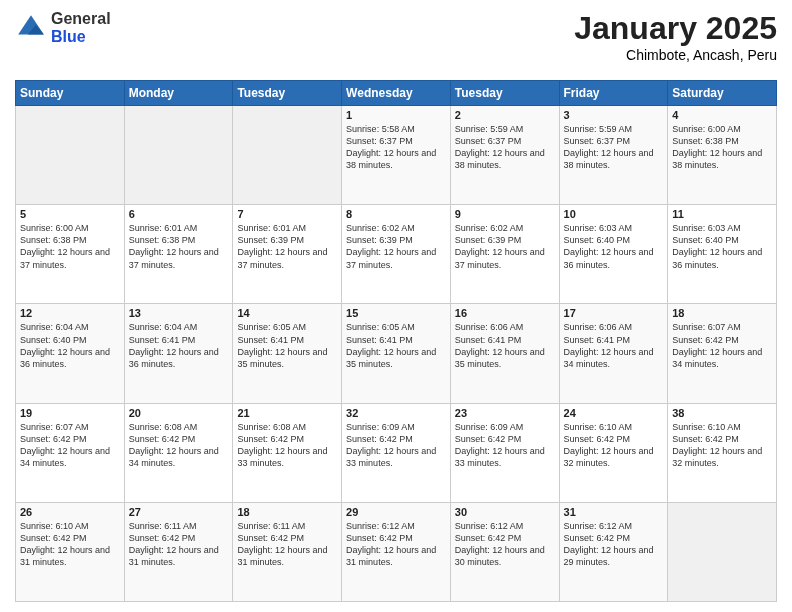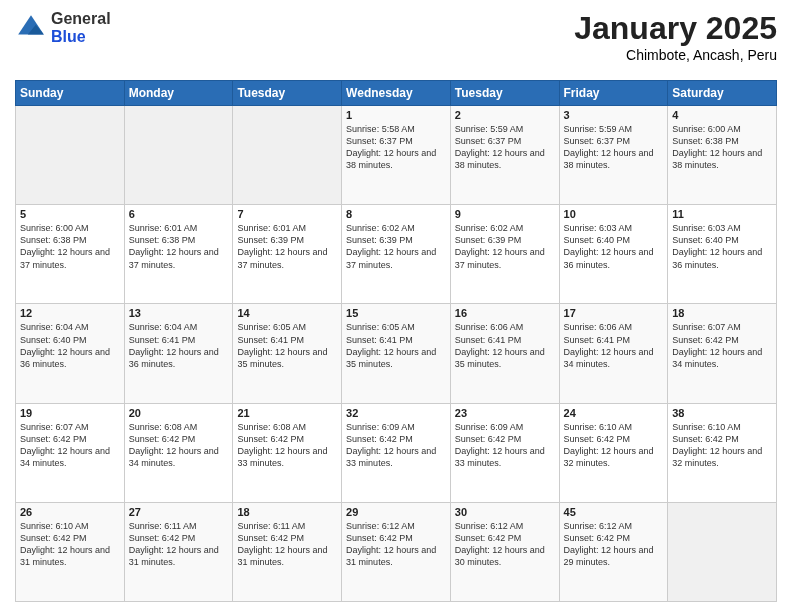--- a/index.html
+++ b/index.html
@@ -325,21 +325,21 @@
 Sunset: 6:42 PM
 Daylight: 12 hours and 31 minutes.</div>
           </td>
           <td>
             <div class="day-num">30</div>
             <div class="day-info" style="white-space: pre-line;">Sunrise: 6:12 AM
 Sunset: 6:42 PM
 Daylight: 12 hours and 30 minutes.</div>
           </td>
           <td>
-            <div class="day-num">45</div>
+            <div class="day-num">31</div>
             <div class="day-info" style="white-space: pre-line;">Sunrise: 6:12 AM
 Sunset: 6:42 PM
 Daylight: 12 hours and 29 minutes.</div>
           </td>
           <td class="empty-cell"></td>
         </tr>
       </tbody>
   </table>
 </div>
 

